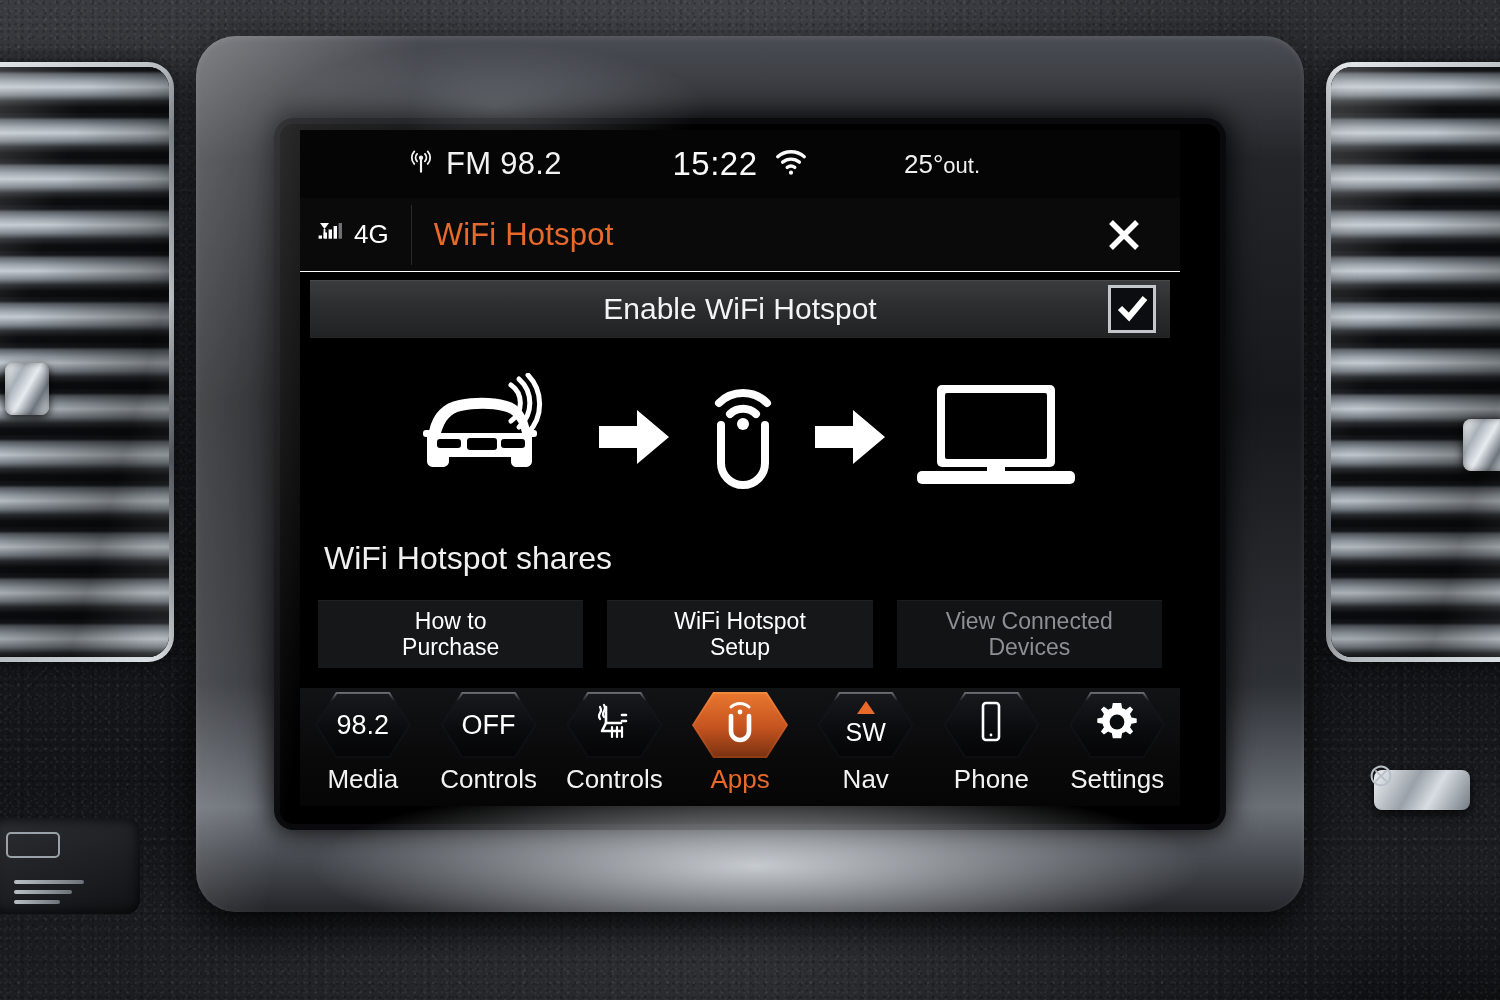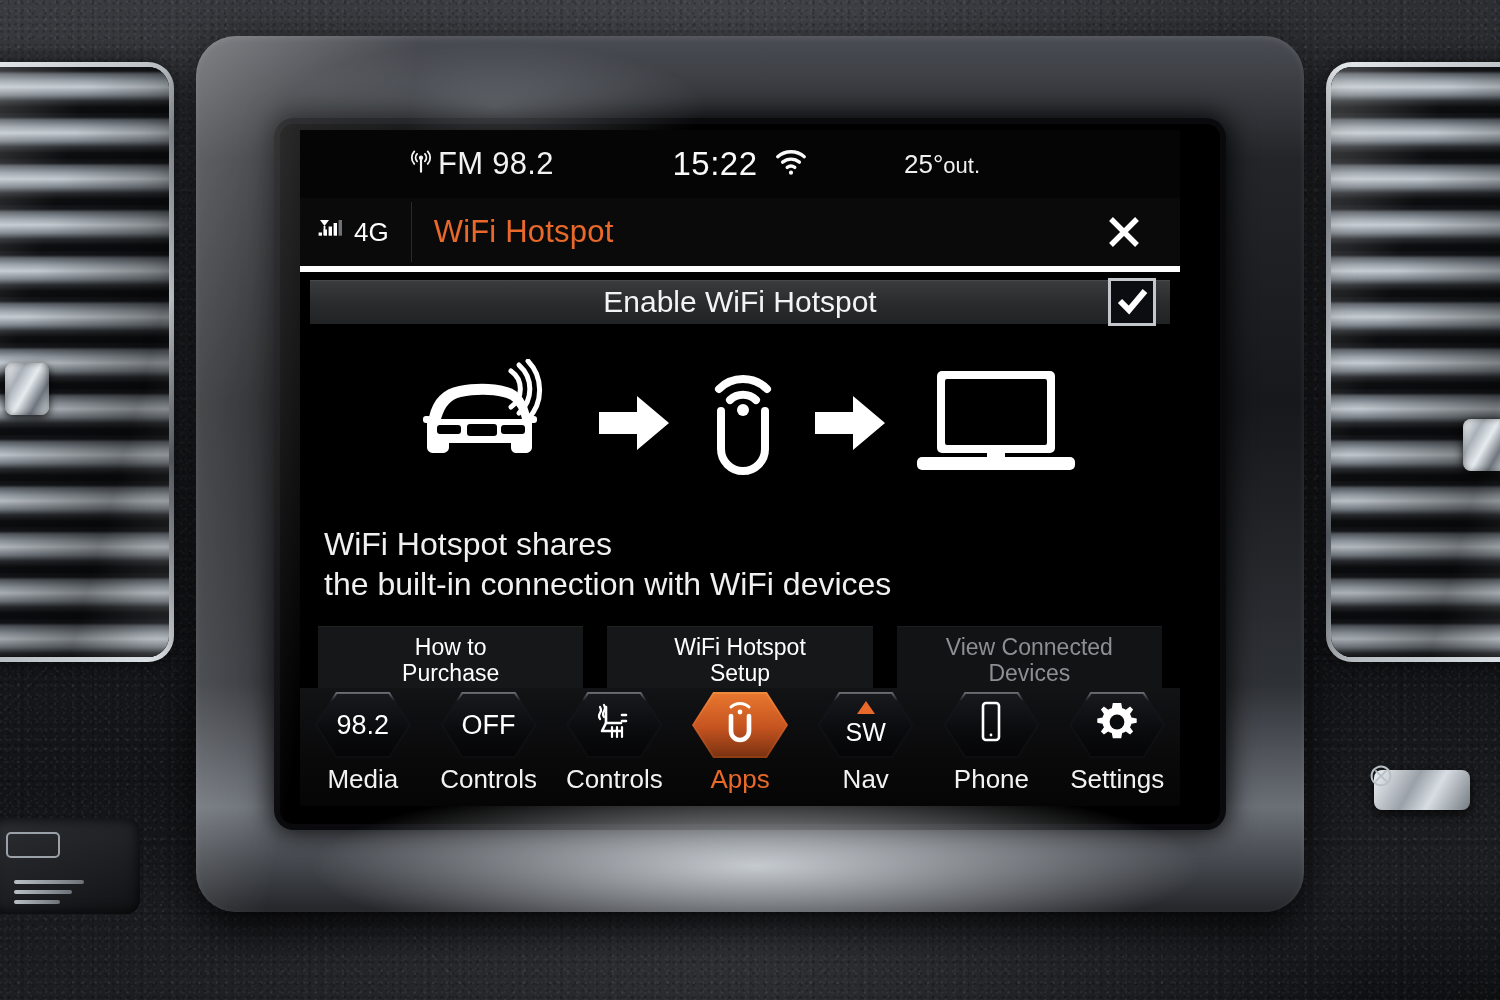--- a/index.html
+++ b/index.html
@@ -94,40 +94,40 @@
 
   
   .screen{
     position:absolute; left:300px; top:130px; width:880px; height:676px;
     background:#000; overflow:hidden; color:#fff;
   }
 
   
   .statusbar{ position:relative; height:68px; background:#050505;
     display:flex; align-items:center; justify-content:center; gap:0; }
-  .sb-left{ position:absolute; left:108px; display:flex; align-items:center; gap:4px; }
+  .sb-left{ position:absolute; left:108px; display:flex; align-items:center; gap:12px; }
   .sb-center{ display:flex; align-items:center; gap:16px; }
   .sb-fm{ font-size:31px; font-weight:400; letter-spacing:.3px; color:#f2f2f2; }
   .sb-time{ font-size:33px; font-weight:400; color:#fafafa; letter-spacing:.5px; }
   .sb-temp{ position:absolute; right:200px; font-size:26px; color:#f0f0f0; }
   .sb-temp .deg{ font-size:26px; }
   .sb-temp .out{ font-size:22px;text-align:center; }
 
   
   .titlebar{ position:relative; height:74px; background:#0a0a0a;
-     display:flex; align-items:center; border-bottom:6px solid #ffffff; }
+     display:flex; align-items:center; border-bottom:1px solid #ffffff; }
   .tb-sig{ display:flex; align-items:flex-end; gap:3px; margin-left:18px; }
   .tb-4g{ font-size:26px; margin-left:10px; color:#fff; font-weight:400; }
   .tb-div{ width:1px; height:60px; background:#2a2a2a; margin:0 22px; }
   .tb-title{ font-size:31px; color:#e8692a; font-weight:400; letter-spacing:.2px; }
   .tb-close{ position:absolute; right:34px; top:50%; transform:translateY(-50%);
      width:44px; height:44px; display:flex; align-items:center; justify-content:center; }
 
   
-  .enable-row{ position:relative; margin:8px 10px 0 10px; height:44px;
+  .enable-row{ position:relative; margin:8px 10px 0 10px; height:58px;
     background:linear-gradient(180deg,#3a3c3e 0%, #2a2c2e 50%, #202224 100%);
     display:flex; align-items:center; justify-content:center;
     box-shadow:inset 0 1px 0 rgba(255,255,255,.07); }
   .enable-label{ font-size:30px; color:#f4f4f4; }
   .chk{ position:absolute; right:14px; top:50%; transform:translateY(-50%);
     width:48px; height:48px; background:#0c0d10; border:3px solid #c3c7cb;
     display:flex; align-items:center; justify-content:center; }
 
   
   .illus{ height:190px; display:flex; align-items:center; justify-content:center; gap:26px;
@@ -306,21 +306,20 @@
           <rect x="24" y="4" width="118" height="82" rx="5" fill="#ffffff"></rect>
           <rect x="32" y="12" width="102" height="66" rx="2" fill="#000"></rect>
           <rect x="4" y="90" width="158" height="13" rx="5" fill="#ffffff"></rect>
           <rect x="74" y="86" width="18" height="6" fill="#ffffff"></rect>
         </svg>
       </span>
     </div>
 
     <div class="desc">
       <div>WiFi Hotspot shares</div>
-      <div>the built-in connection with WiFi devices</div>
     </div>
 
     <div class="actions">
       <div class="act">
         <span>How to</span>
         <span>Purchase</span>
       </div>
       <div class="act">
         <span>WiFi Hotspot</span>
         <span>Setup</span>

